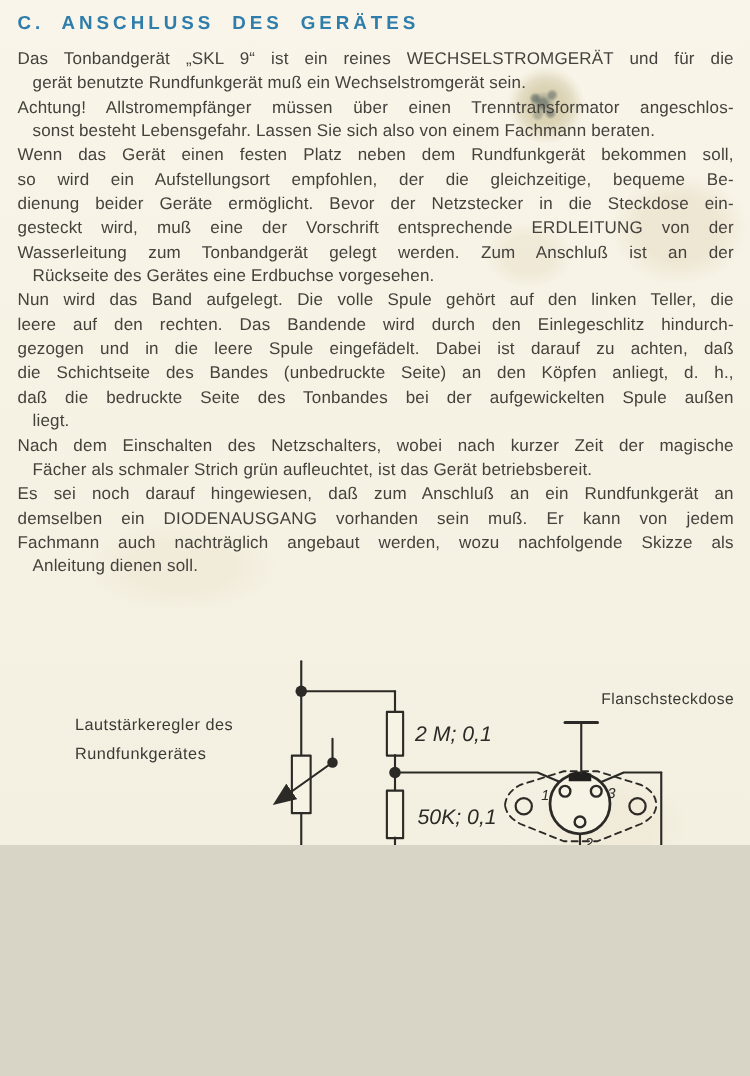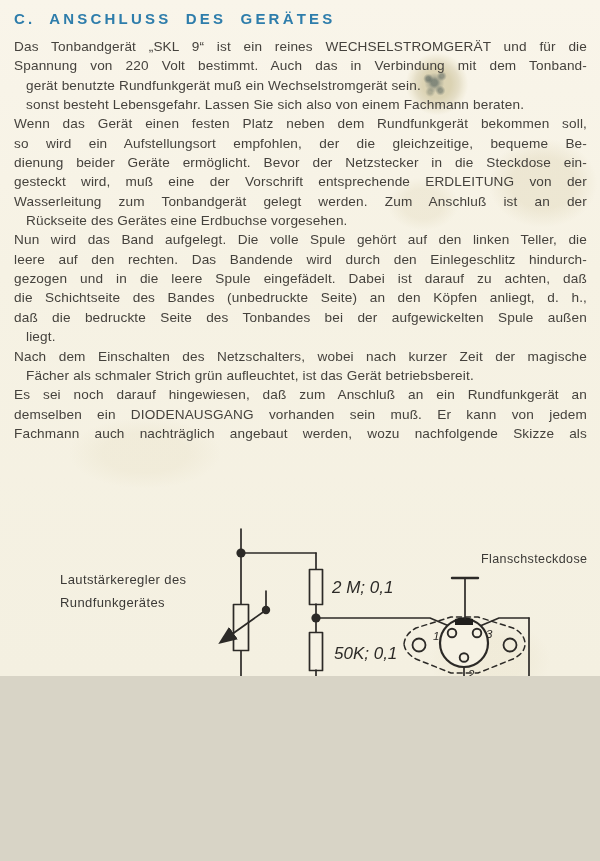--- a/index.html
+++ b/index.html
@@ -61,40 +61,41 @@
   <div class="blotch b1"></div>
   <div class="blotch b2"></div>
   <div class="blotch b3"></div>
   <div class="blotch b4"></div>
   <div class="stain"></div>
 
   <div class="heading">C. ANSCHLUSS DES GERÄTES</div>
 
   <div class="bodytext">
       <div class="bline">Das Tonbandgerät „SKL 9“ ist ein reines WECHSELSTROMGERÄT und für die</div>
-      <div class="bline">Spannung von 220 Volt bestimmt. Auch das in Verbindung mit dem Tonband-</div>
       <div class="bline last">gerät benutzte Rundfunkgerät muß ein Wechselstromgerät sein.</div>
+      <div class="bline">Achtung! Allstromempfänger müssen über einen Trenntransformator angeschlos-</div>
       <div class="bline last">sonst besteht Lebensgefahr. Lassen Sie sich also von einem Fachmann beraten.</div>
       <div class="bline">Wenn das Gerät einen festen Platz neben dem Rundfunkgerät bekommen soll,</div>
       <div class="bline">so wird ein Aufstellungsort empfohlen, der die gleichzeitige, bequeme Be-</div>
       <div class="bline">dienung beider Geräte ermöglicht. Bevor der Netzstecker in die Steckdose ein-</div>
       <div class="bline">gesteckt wird, muß eine der Vorschrift entsprechende ERDLEITUNG von der</div>
       <div class="bline">Wasserleitung zum Tonbandgerät gelegt werden. Zum Anschluß ist an der</div>
       <div class="bline last">Rückseite des Gerätes eine Erdbuchse vorgesehen.</div>
       <div class="bline">Nun wird das Band aufgelegt. Die volle Spule gehört auf den linken Teller, die</div>
       <div class="bline">leere auf den rechten. Das Bandende wird durch den Einlegeschlitz hindurch-</div>
       <div class="bline">gezogen und in die leere Spule eingefädelt. Dabei ist darauf zu achten, daß</div>
       <div class="bline">die Schichtseite des Bandes (unbedruckte Seite) an den Köpfen anliegt, d. h.,</div>
       <div class="bline">daß die bedruckte Seite des Tonbandes bei der aufgewickelten Spule außen</div>
       <div class="bline last">liegt.</div>
       <div class="bline">Nach dem Einschalten des Netzschalters, wobei nach kurzer Zeit der magische</div>
       <div class="bline last">Fächer als schmaler Strich grün aufleuchtet, ist das Gerät betriebsbereit.</div>
       <div class="bline">Es sei noch darauf hingewiesen, daß zum Anschluß an ein Rundfunkgerät an</div>
       <div class="bline">demselben ein DIODENAUSGANG vorhanden sein muß. Er kann von jedem</div>
       <div class="bline">Fachmann auch nachträglich angebaut werden, wozu nachfolgende Skizze als</div>
+      <div class="bline last">Anleitung dienen soll.</div>
     </div>
 
   <svg class="diagram" width="600" height="346" viewBox="0 515 600 346" xmlns="http://www.w3.org/2000/svg">
     <defs>
       <marker id="ah" markerWidth="11" markerHeight="9" refX="9" refY="4.5" orient="auto">
         <path d="M0,0 L11,4.5 L0,9 Z" fill="#2c2a27"></path>
       </marker>
     </defs>
 
     <g stroke="#2c2a27" stroke-width="1.7" fill="none" stroke-linecap="round" stroke-linejoin="round">

